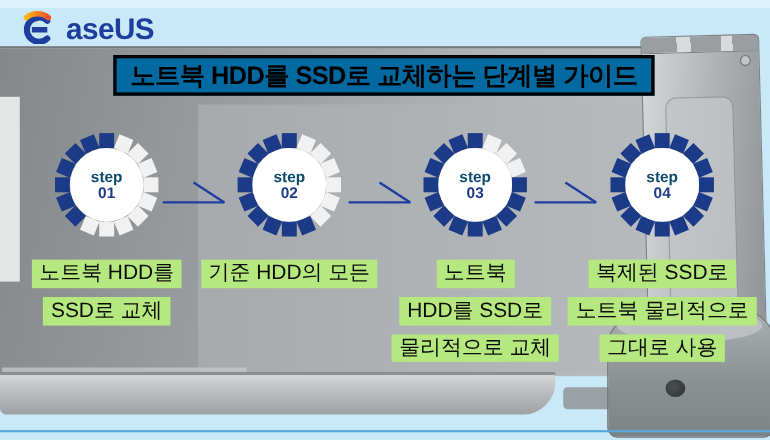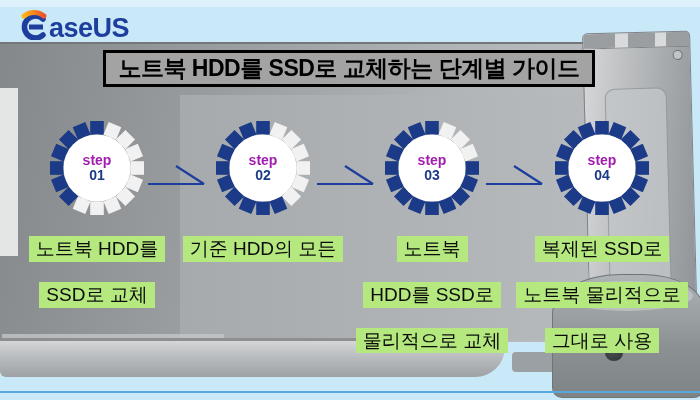--- a/index.html
+++ b/index.html
@@ -61,44 +61,44 @@
   .dock-top{
     position:absolute;left:8px;top:6px;width:132px;height:30px;
     background:#c7cacc;border-radius:50%;opacity:.7;
   }
   .dock-hole{
     position:absolute;left:52px;top:70px;width:18px;height:16px;border-radius:50%;
     background:radial-gradient(circle at 40% 40%,#4a4e51,#2e3234);
   }
   .bottom-line{left:0;top:391px;width:700px;height:2px;background:#57a9dd;}
   
-  .logo{left:18px;top:8px;display:flex;align-items:flex-end;gap:1px;}
+  .logo{left:18px;top:8px;display:flex;align-items:center;gap:12px;}
   .logo-rest{font-size:27px;font-weight:bold;color:#1e3e9e;letter-spacing:-0.5px;}
   
   .title-box{
     left:103px;top:50px;width:492px;height:37px;
-    background:#a3a3a3;border:3px solid #000000;box-sizing:border-box;
+    background:#0369a1;border:3px solid #000000;box-sizing:border-box;
     display:flex;align-items:center;justify-content:center;
   }
   .title-text{font-size:23px;font-weight:800;color:#000;white-space:nowrap;letter-spacing:-0.5px;}
   
   .step-badge{width:100px;height:100px;}
   .step-badge svg{position:absolute;left:0;top:0;width:100%;height:100%;}
   .step-center{
     position:absolute;inset:0;display:flex;flex-direction:column;
     align-items:center;justify-content:center;line-height:1.1;
   }
-  .step-word{font-size:14px;font-weight:700;color:#a21caf;}
+  .step-word{font-size:14px;font-weight:700;color:#0c4a6e;}
   .step-num{font-size:14px;font-weight:700;color:#1b3a87;}
   
   .arrow{width:60px;height:28px;}
   
   .step-text{
     width:170px;top:236px;display:flex;flex-direction:column;
-    align-items:center;gap:20px;
+    align-items:center;gap:8px;
   }
   .hl{
     background:#b5e87e;color:#0b0b0b;font-size:19px;font-weight:500;
     line-height:1.25;padding:1px 7px;white-space:nowrap;
   }
 </style>
 </head>
 <body>
 
 <div class="abs bg-top-strip"></div>

